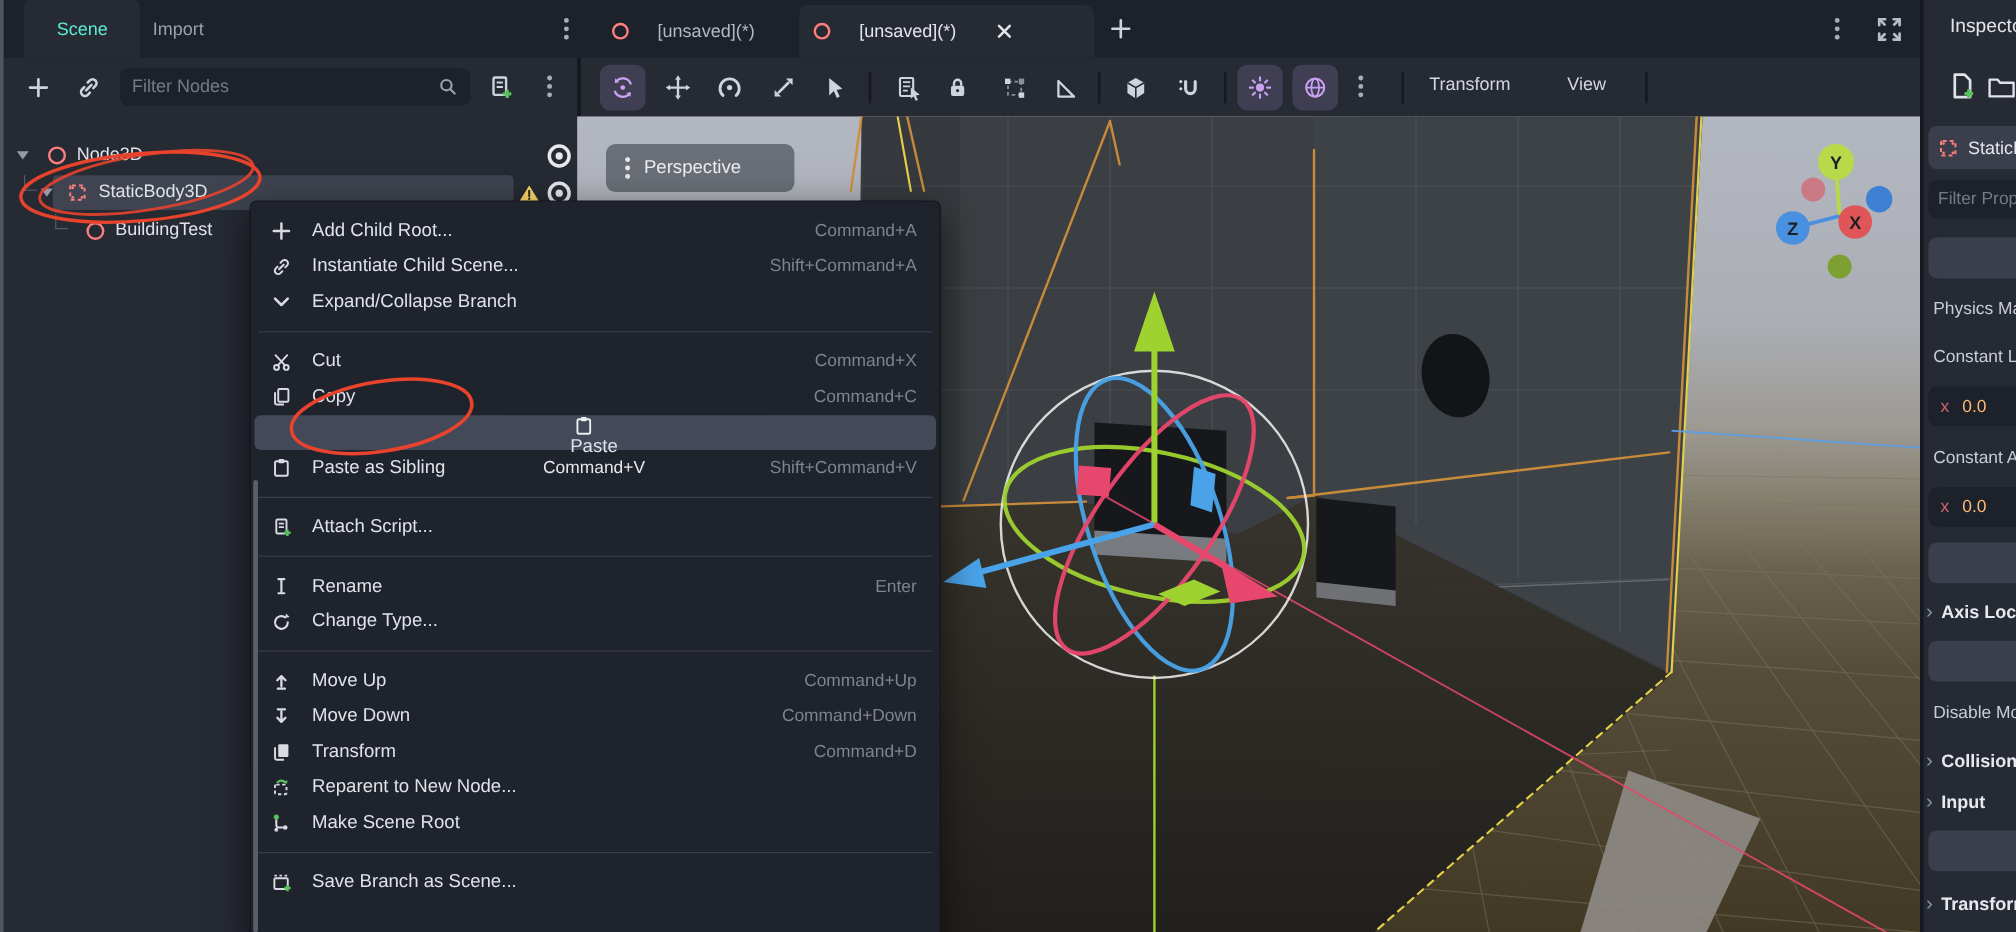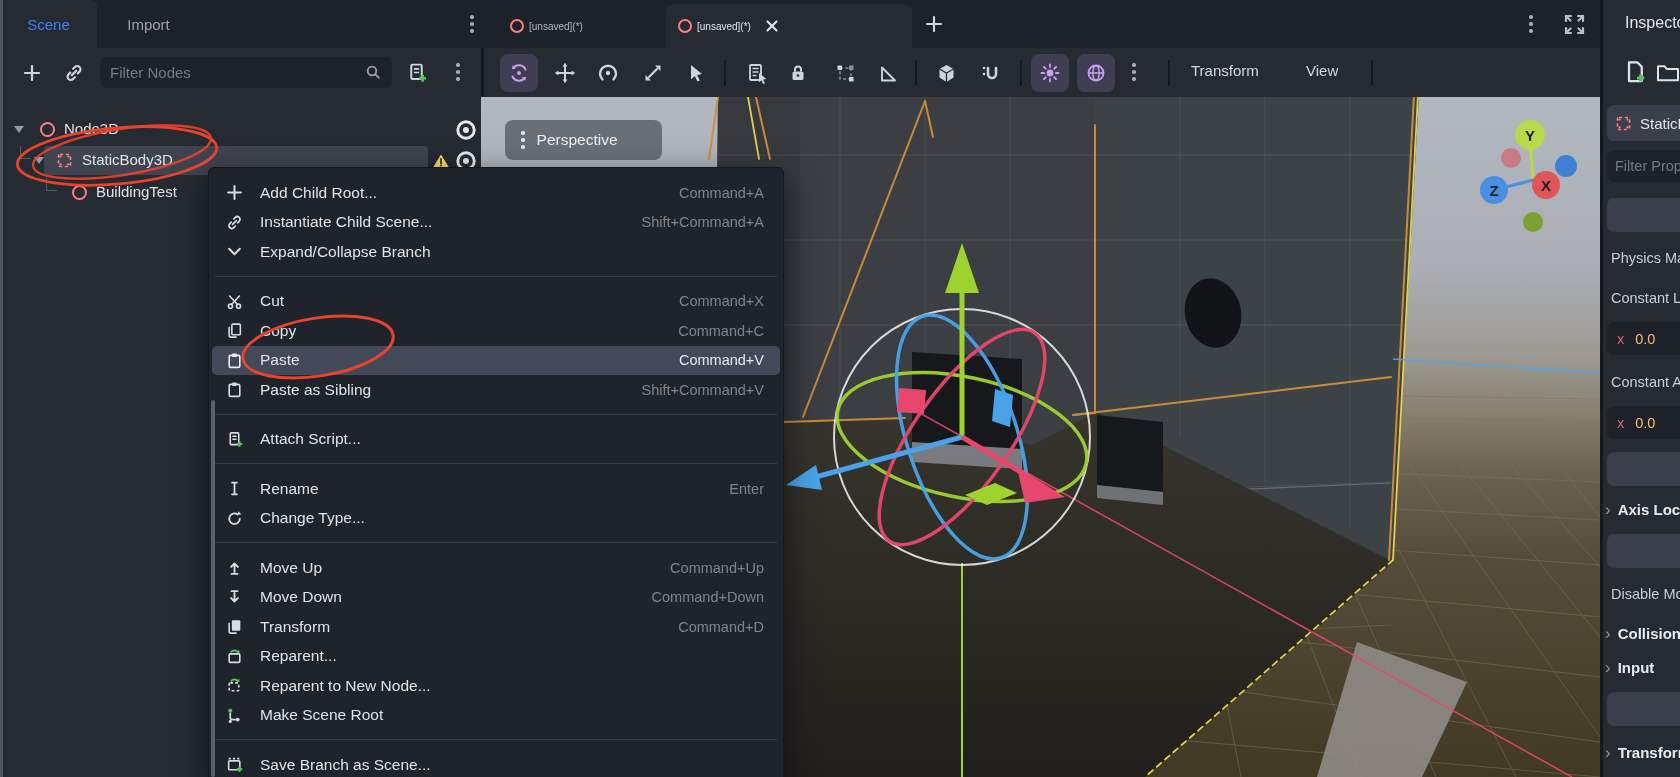--- a/index.html
+++ b/index.html
@@ -9,23 +9,23 @@
     background:#1d212a; color:#dfe2e9; position:relative;
     -webkit-font-smoothing:antialiased;
   }
   .abs { position:absolute; }
   svg { display:block; }
 
   
   .topbar { position:absolute; left:0; top:0; width:1680px; height:48px; background:#1d212a; }
   .dock-tab { position:absolute; top:0; height:48px; display:flex; align-items:center; justify-content:center;
     font-size:15px; color:#9ba0ab; cursor:default; }
-  .dock-tab.active { background:#262a33; color:#3b82f6; border-radius:6px 6px 0 0; }
-  .scene-tab { position:absolute; top:4px; height:44px; display:flex; align-items:center; gap:5px;
-    font-size:10px; color:#b4b8c2; padding:0 12px; }
+  .dock-tab.active { background:#262a33; color:#5eead4; border-radius:6px 6px 0 0;margin-left:20px; }
+  .scene-tab { position:absolute; top:4px; height:44px; display:flex; align-items:center; gap:24px;
+    font-size:15px; color:#b4b8c2; padding:0 12px; }
   .scene-tab.active { background:#262a33; color:#e2e5ec; border-radius:8px 8px 0 0; }
   .ring-icon { width:14px; height:14px; border:2.4px solid #fc7f7f; border-radius:50%; flex:0 0 auto; }
   .vdots { display:inline-flex; flex-direction:column; gap:3.5px; align-items:center; }
   .vdots i { width:3.6px; height:3.6px; border-radius:50%; background:#a7acb6; }
 
   
   .left-dock { position:absolute; left:0; top:48px; width:481px; height:729px; background:#262a33; }
   .dock-toolbar { position:absolute; left:0; top:0; width:493px; height:49px; }
   .filter-box { position:absolute; left:100px; top:9px; width:292px; height:31px; background:#1d212a;
     border-radius:7px; display:flex; align-items:center; padding:0 10px; }
@@ -76,21 +76,21 @@
   .insp-vec .vv { color:#fdba74; }
 
   
   .ctx-menu { position:absolute; left:208px; top:167px; width:576px; height:620px; background:#1f232c;
     border:1px solid #14161c; border-radius:6px 6px 0 0; box-shadow:0 10px 34px rgba(0,0,0,0.55);
     z-index:30; padding-top:10px; }
   .mi { height:29.5px; display:flex; align-items:center; padding:0 16px 0 14px; margin:0 3px; border-radius:5px; }
   .mi .ico { width:20px; height:18px; margin-right:14px; flex:0 0 auto; display:flex; align-items:center; }
   .mi .lbl { flex:1; font-size:15.5px; color:#dfe2e9; white-space:nowrap; }
   .mi .sc { font-size:14.5px; color:#7f838d; white-space:nowrap; }
-  .mi.hl { background:#434959; }
+  .mi.hl { background:#434959;flex-direction:column; }
   .mi.hl .sc { color:#e6e8ee; }
   .msep { height:1px; background:#3a3e48; margin:9px 6px 10px 6px; }
 
   .annot { position:absolute; left:0; top:0; width:1680px; height:777px; pointer-events:none; z-index:50; }
   .edge-line { position:absolute; left:0; top:0; width:2.5px; height:777px; background:#50555e; z-index:60; }
   .scrollline { position:absolute; left:211px; top:400px; width:4px; height:377px; background:#595f69;
     border-radius:2px; z-index:40; }
 </style>
 </head>
 <body>
@@ -668,31 +668,20 @@
           <rect x="5.5" y="2" width="8" height="10" rx="1" fill="#d8dbe2"></rect>
           <path d="M3 4.5V13a1.2 1.2 0 0 0 1.2 1.2H10" stroke="#d8dbe2" stroke-width="1.5" fill="none"></path>
         </svg>
       </span>
     <span class="lbl">Transform</span>
       <span class="sc">Command+D</span>
   </div>
   <div class="mi">
     <span class="ico">
         <svg width="17" height="17" viewBox="0 0 16 16">
-          <rect x="3" y="5.5" width="10" height="8" rx="1" stroke="#d8dbe2" stroke-width="1.5" fill="none"></rect>
-          <path d="M4.5 4q3.5-3.2 7 0" stroke="#57c25e" stroke-width="1.7" fill="none"></path>
-          <path d="M12.6 1.6v3l-3-.6z" fill="#57c25e"></path>
-        </svg>
-      </span>
-    <span class="lbl">Reparent...</span>
-      <span class="sc"></span>
-  </div>
-  <div class="mi">
-    <span class="ico">
-        <svg width="17" height="17" viewBox="0 0 16 16">
           <rect x="3" y="5.5" width="9" height="7.5" rx="1" stroke="#d8dbe2" stroke-width="1.5" fill="none" stroke-dasharray="2.6 2"></rect>
           <path d="M4.5 4q3.5-3.2 7 0" stroke="#57c25e" stroke-width="1.7" fill="none"></path>
           <path d="M12.6 1.6v3l-3-.6z" fill="#57c25e"></path>
         </svg>
       </span>
     <span class="lbl">Reparent to New Node...</span>
       <span class="sc"></span>
   </div>
   <div class="mi">
     <span class="ico">

